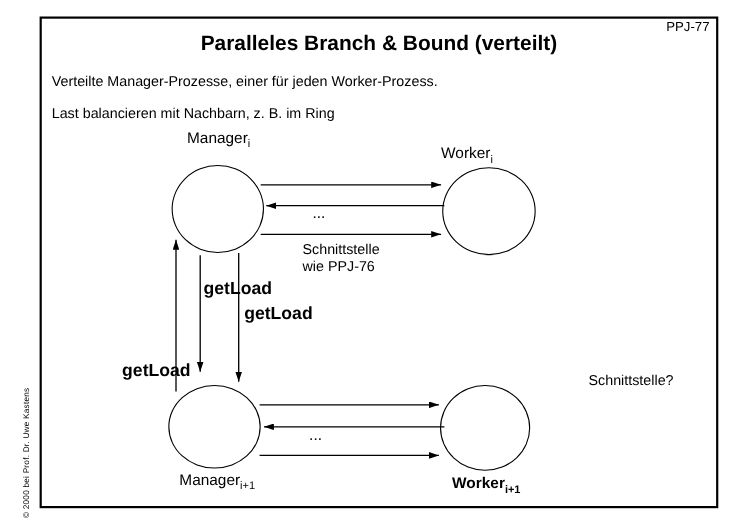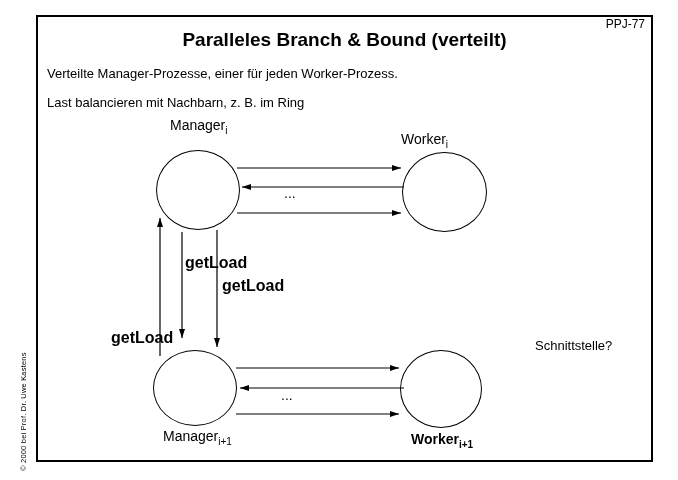--- a/index.html
+++ b/index.html
@@ -121,17 +121,21 @@
     <line x1="182" y1="232" x2="182" y2="338" marker-end="url(#ah)"></line>
     <line x1="217" y1="230" x2="217" y2="347" marker-end="url(#ah)"></line>
   </svg>
 
   <div class="edge-label el-getload">getLoad</div>
   <div class="edge-label el-newbound">getLoad</div>
   <div class="edge-label el-reqload">getLoad</div>
 
   <div class="note ellipsis-top">...</div>
   <div class="note ellipsis-bottom">...</div>
+  <div class="note interface-note">
+    <div>Schnittstelle</div>
+    <div>wie PPJ-76</div>
+  </div>
   <div class="note termination">Schnittstelle?</div>
 
   <div class="copyright">© 2000 bei Prof. Dr. Uwe Kastens</div>
 
 </div>
 
 </body></html>

